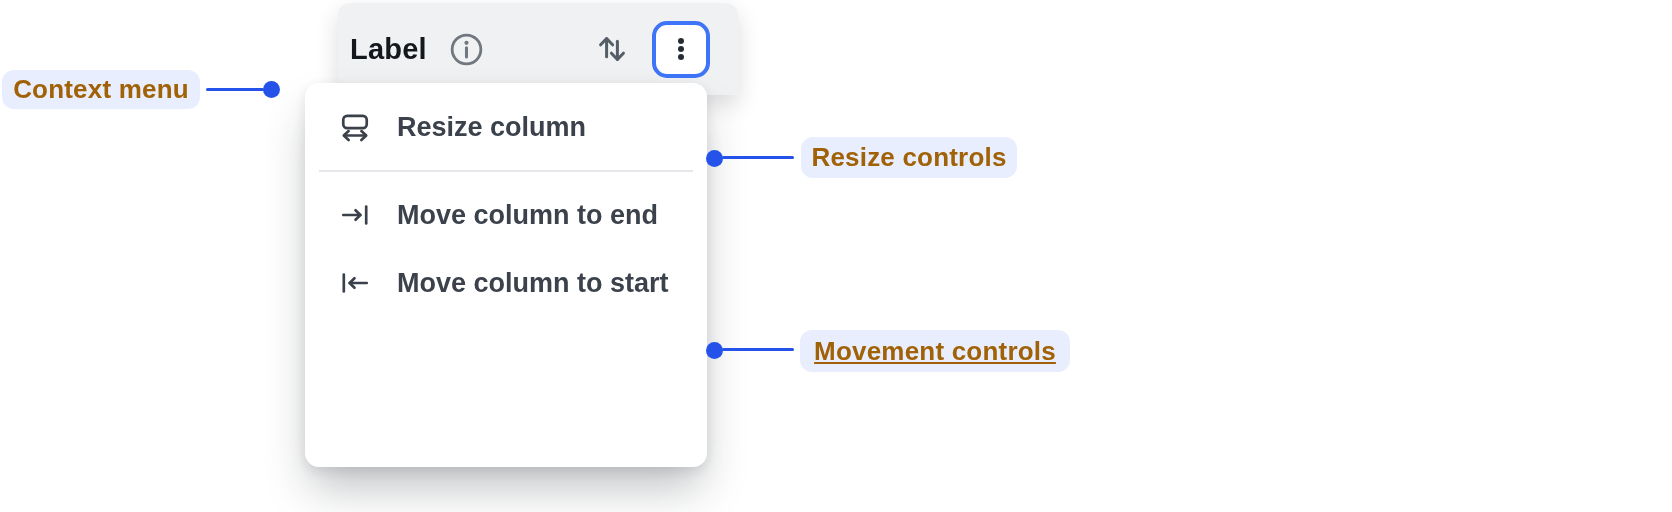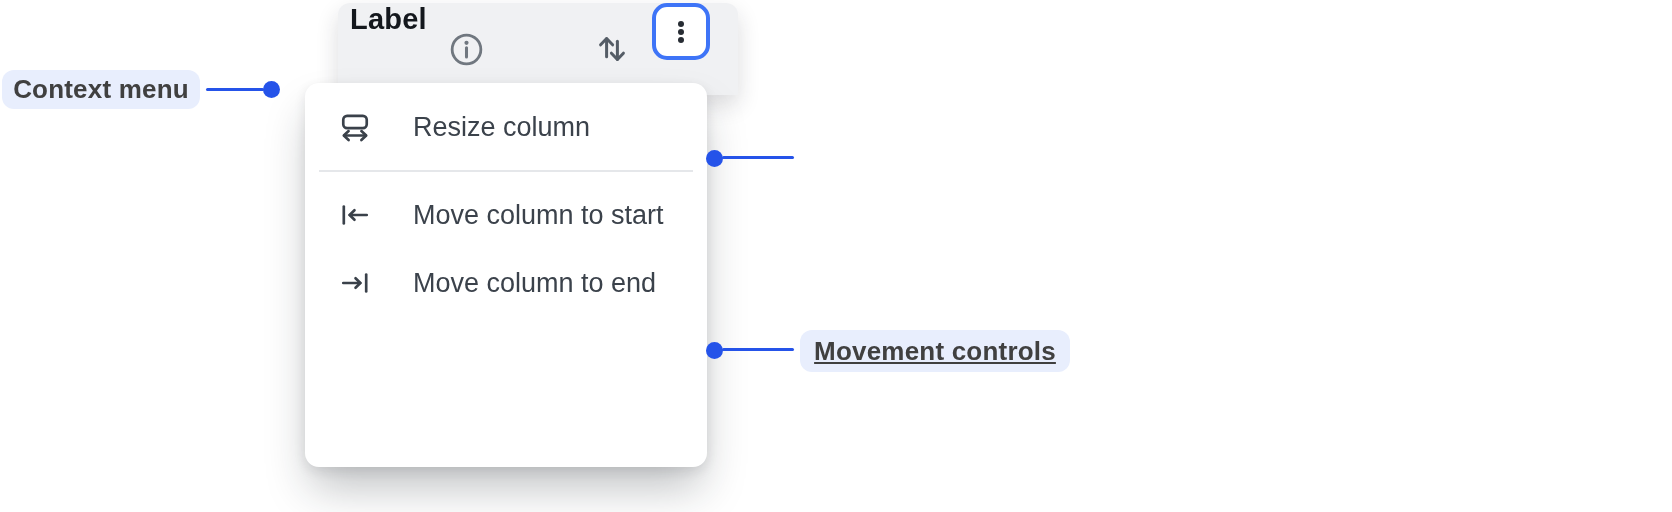--- a/index.html
+++ b/index.html
@@ -6,49 +6,50 @@
   .stage{
     position:relative;width:1672px;height:512px;background:#ffffff;overflow:hidden;
     font-family:"Liberation Sans",sans-serif;
   }
 
   
   .col-header{
     position:absolute;left:338px;top:3px;width:400px;height:92px;
     background:#f0f1f3;border-radius:12px 12px 0 0;
     box-shadow:0 10px 22px rgba(28,34,41,.16);
-    display:flex;box-sizing:border-box;
+    display:flex;align-items:center;box-sizing:border-box;
     padding:0 28px 0 12px;z-index:1;
   }
   .col-label{font-size:29px;font-weight:700;color:#14181d;letter-spacing:.2px;}
   .info-icon{margin-left:22px;display:flex;align-items:center;}
   .sort-icon{margin-left:auto;margin-right:22px;display:flex;align-items:center;}
   .kebab-btn{
     width:58px;height:57px;box-sizing:border-box;background:#ffffff;
     border:4.5px solid #3e74f7;border-radius:15px;
     display:flex;align-items:center;justify-content:center;cursor:pointer;flex:0 0 auto;
   }
 
   
   .menu{
     position:absolute;left:305px;top:83px;width:402px;height:384px;box-sizing:border-box;
     background:#ffffff;border-radius:14px;z-index:2;padding:10px 0 14px;
     box-shadow:0 26px 45px -6px rgba(25,31,40,.28),0 4px 12px rgba(25,31,40,.10);
   }
   .menu-item{
-    height:68px;display:flex;align-items:center;gap:42px;
+    height:68px;display:flex;align-items:center;gap:26px;
     padding:0 20px 0 34px;font-size:27px;color:#3b424b;cursor:pointer;
     white-space:nowrap;
+    font-weight:bold;
   }
   .menu-item .mi-icon{width:32px;height:32px;flex:0 0 auto;display:flex;align-items:center;justify-content:center;color:#3a414a;}
   .menu-divider{height:2px;background:#e5e7ea;margin:9px 14px;}
 
   
   .ann-pill{
-    position:absolute;background:#e8eefd;color:#404040;border-radius:12px;
+    position:absolute;background:#e8eefd;color:#a16207;border-radius:12px;
     font-size:26px;font-weight:600;display:flex;align-items:center;justify-content:center;
     z-index:3;letter-spacing:.2px;
   }
   .ann-line{position:absolute;height:3px;background:#2553e9;border-radius:2px;z-index:3;}
   .ann-dot{position:absolute;width:17px;height:17px;border-radius:50%;background:#2553e9;z-index:3;}
 
   #pill-context{left:2px;top:70px;width:198px;height:39px;}
   #line-context{left:206px;top:88px;width:58px;}
   #dot-context{left:263px;top:81px;}
 
@@ -109,45 +110,46 @@
       <span>Resize column</span>
     </div>
 
 
     <div class="menu-divider"></div>
 
 
     <div class="menu-item">
       <span class="mi-icon">
         <svg width="32" height="32" viewBox="0 0 30 30" fill="none" stroke="currentColor" stroke-width="2.5" stroke-linecap="round" stroke-linejoin="round">
+          <path d="M25.5 7 V23"></path>
+          <path d="M4 15 H20"></path>
+            <path d="M15.5 10.5 20 15l-4.5 4.5"></path>
+        </svg>
+      </span>
+      <span>Move column to end</span>
+    </div>
+
+    <div class="menu-item">
+      <span class="mi-icon">
+        <svg width="32" height="32" viewBox="0 0 30 30" fill="none" stroke="currentColor" stroke-width="2.5" stroke-linecap="round" stroke-linejoin="round">
           <path d="M4.5 7 V23"></path>
           <path d="M26 15 H10"></path>
             <path d="M14.5 10.5 10 15l4.5 4.5"></path>
         </svg>
       </span>
       <span>Move column to start</span>
-    </div>
-
-    <div class="menu-item">
-      <span class="mi-icon">
-        <svg width="32" height="32" viewBox="0 0 30 30" fill="none" stroke="currentColor" stroke-width="2.5" stroke-linecap="round" stroke-linejoin="round">
-          <path d="M25.5 7 V23"></path>
-          <path d="M4 15 H20"></path>
-            <path d="M15.5 10.5 20 15l-4.5 4.5"></path>
-        </svg>
-      </span>
-      <span>Move column to end</span>
     </div>
 
   </div>
 
   <div class="ann-pill" id="pill-context">Context menu</div>
   <div class="ann-line" id="line-context"></div>
   <div class="ann-dot" id="dot-context"></div>
 
   <div class="ann-dot" id="dot-resize"></div>
   <div class="ann-line" id="line-resize"></div>
+  <div class="ann-pill" id="pill-resize">Resize controls</div>
 
   <div class="ann-dot" id="dot-movement"></div>
   <div class="ann-line" id="line-movement"></div>
   <div class="ann-pill" id="pill-movement">Movement controls</div>
 
 </div>
 
 </body></html>

